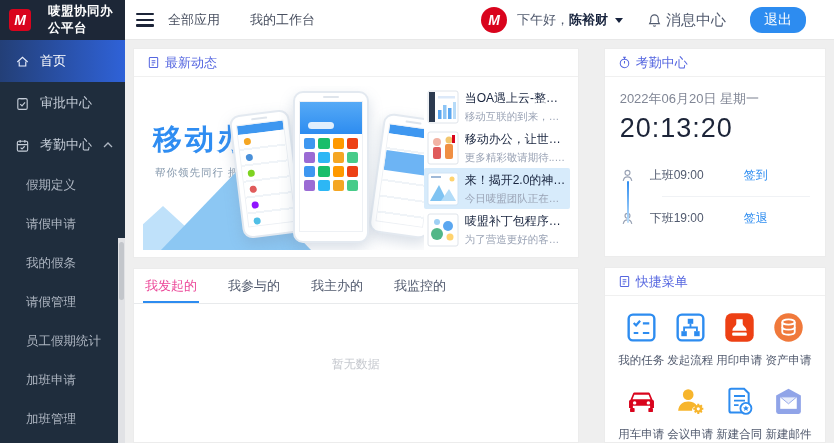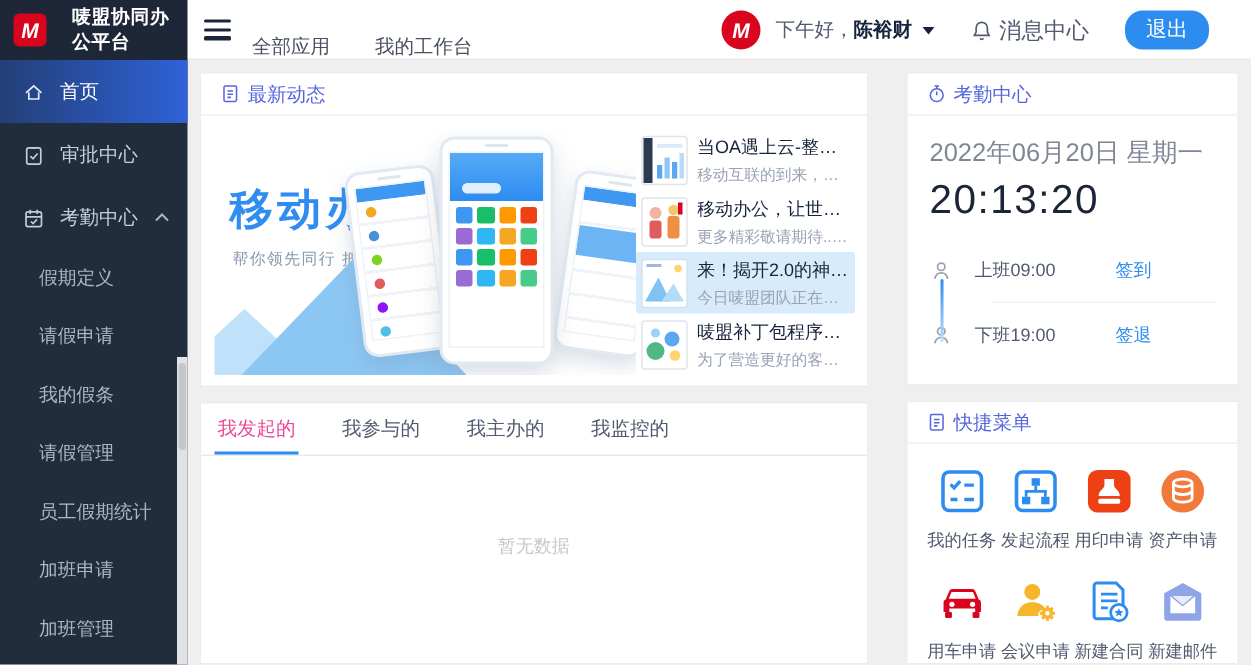--- a/index.html
+++ b/index.html
@@ -10,21 +10,21 @@
   .header { position:absolute; top:0; left:0; width:834px; height:40px; background:#fff;
     border-bottom:1px solid #e8e8e8; z-index:10; }
   .logo-area { position:absolute; left:0; top:0; width:125px; height:40px; background:#1d2737;
     display:flex; align-items:center; padding-left:9px; }
   .logo-m { width:22px; height:22px; background:#d9041d; border-radius:4px; color:#fff;
     font-weight:bold; font-style:italic; font-size:14px; display:flex; align-items:center;
     justify-content:center; flex:0 0 auto; }
   .logo-title { color:#fff; font-size:12.5px; font-weight:bold; margin-left:17px; letter-spacing:.5px; }
   .hamburger { position:absolute; left:136px; top:13px; width:18px; height:14px; cursor:pointer; }
   .hamburger span { display:block; height:2.4px; background:#1c2438; margin-bottom:3.2px; border-radius:1px; }
-  .top-nav { position:absolute; left:168px; top:0; height:40px; display:flex; align-items:flex-end; gap:30px; }
+  .top-nav { position:absolute; left:168px; top:0; height:40px; display:flex; align-items:center; gap:30px; }
   .top-nav .nav-item { font-size:13px; color:#495060; font-weight:500; cursor:pointer; }
   .header-right { position:absolute; right:28px; top:0; height:40px; display:flex; align-items:center; }
   .avatar { width:26px; height:26px; border-radius:50%; background:#d9041d; color:#fff; font-weight:bold;
     font-style:italic; font-size:14px; display:flex; align-items:center; justify-content:center; }
   .greeting { margin-left:10px; font-size:13px; color:#515a6e; }
   .greeting b { color:#17233d; }
   .caret-down { width:0; height:0; border-left:4.5px solid transparent; border-right:4.5px solid transparent;
     border-top:5.5px solid #17233d; margin-left:7px; }
   .msg-center { display:flex; align-items:center; margin-left:24px; cursor:pointer; }
   .msg-center span { font-size:15px; color:#515a6e; margin-left:4px; }
@@ -103,21 +103,21 @@
   .tabs-panel { flex:1; }
   .tabs-bar { height:35px; border-bottom:1px solid #e8eaec; padding-left:9px; display:flex; }
   .tab { font-size:13px; color:#515a6e; margin-right:27px; line-height:33px; cursor:pointer;
     border-bottom:2px solid transparent; padding:0 2px; }
   .tab.active { color:#ec4899; border-bottom-color:#2d8cf0;text-align:right; }
   .empty-text { text-align:center; margin-top:52px; font-size:12px; color:#c5c8ce; }
 
   
   .att-panel { height:210px; margin-bottom:10px; }
   .att-body { padding:0 15px; }
-  .att-date { margin-top:13px; font-size:17px; color:#808695; }
+  .att-date { margin-top:13px; font-size:13px; color:#808695; }
   .att-time { margin-top:5px; font-size:27px; color:#1c2438; font-weight:500; letter-spacing:1px; }
   .att-rows { position:relative; margin-top:10px; }
   .att-line { position:absolute; left:7px; top:27px; height:42px; width:2px;
     background:linear-gradient(180deg,#2d8cf0,#bfe0fb); border-radius:1px; }
   .att-row { display:flex; align-items:center; height:42px; }
   .att-label { font-size:12px; color:#515a6e; margin-left:15px; }
   .att-action { font-size:12px; color:#2d8cf0; margin-left:40px; cursor:pointer; }
   .att-divider { border-top:1px solid #f0f2f5; margin-left:42px; }
 
   

